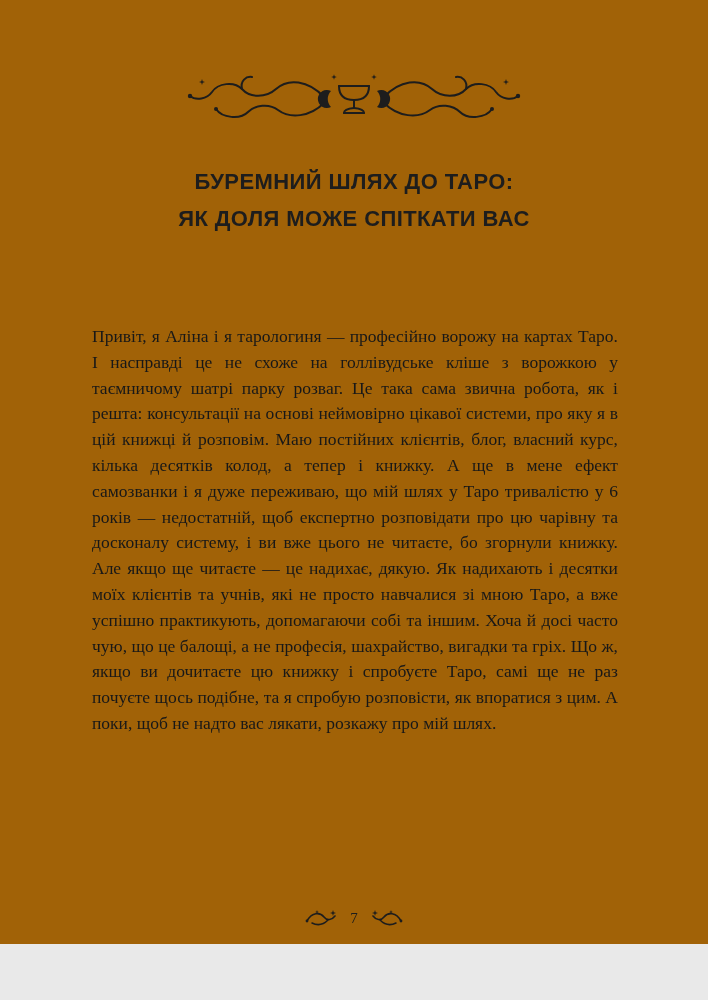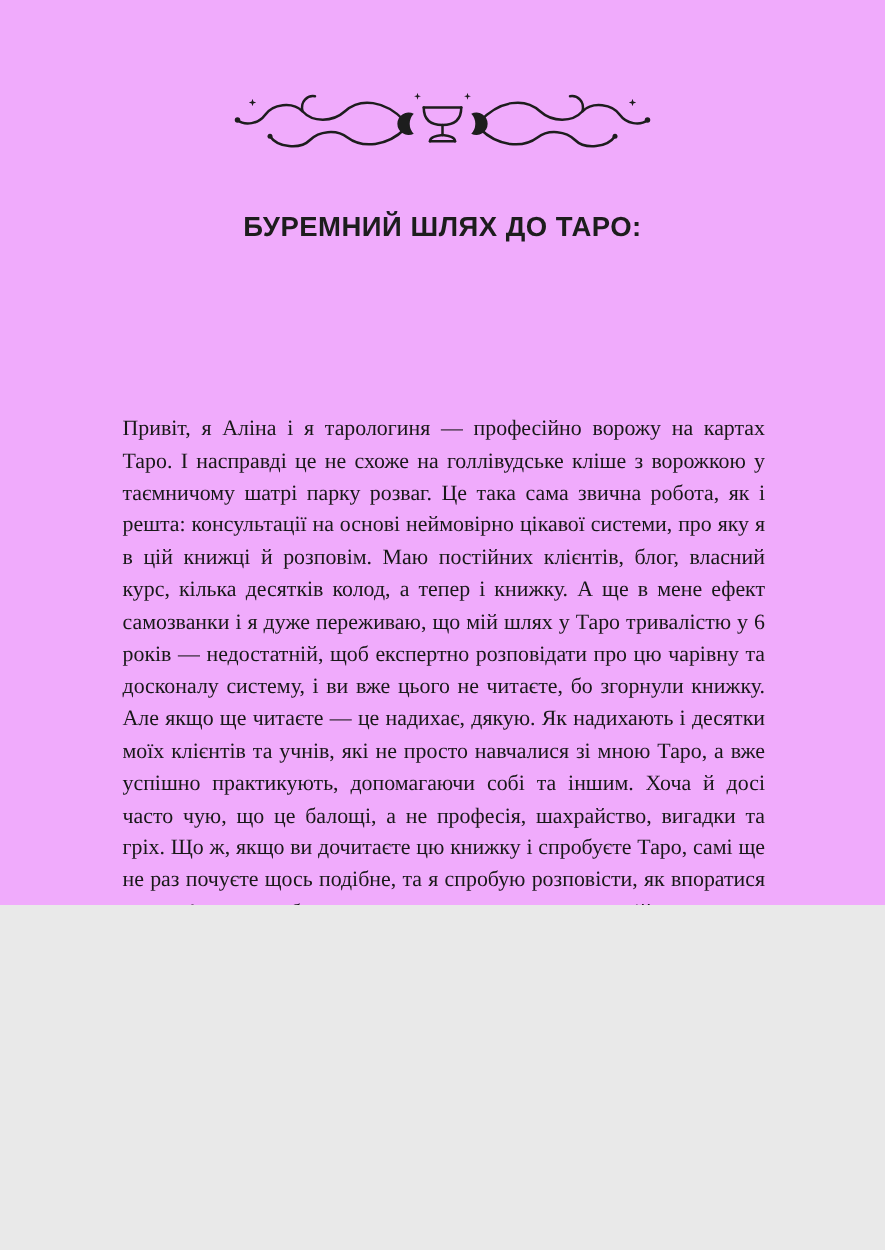--- a/index.html
+++ b/index.html
@@ -1,20 +1,20 @@
 <!DOCTYPE html>
 <html><head>
 <meta charset="utf-8">
 <style>
   html,body { margin:0; padding:0; background:#e9e9e9; }
   .page {
     position:relative;
-    width:708px; height:724px;
+    width:708px; height:944px;
     margin:0 auto;
-    background:#f0abfc;
+    background:#a16207;
     font-family:"Liberation Serif", serif;
     color:#1c1c1c;
     box-sizing:border-box;
     overflow:hidden;
   }
   .ornament-top {
     position:absolute; top:70px; left:0; width:100%;
     display:flex; justify-content:center;
   }
   .chapter-title {
@@ -26,21 +26,21 @@
     letter-spacing:0.4px;
     color:#1d1d1d;
   }
   .title-line { display:block; }
   .body-text {
     position:absolute; top:320px; left:88px; width:534px;
     font-size:17.5px; line-height:25.8px;
     text-align:justify;
     color:#181818;
   }
-  .para { margin:10px; }
+  .para { margin:4px; }
   .para.indent { text-indent:30px; }
   .page-footer {
     position:absolute; top:908px; left:0; width:100%;
     display:flex; justify-content:center; align-items:center;
     gap:11px;
   }
   .pagenum {
     font-size:15px; color:#1c1c1c;
     min-width:10px; text-align:center;
   }
@@ -93,20 +93,21 @@
         <path d="M170 30 v8"></path>
         <path d="M170 38 q-10 1 -10 5"></path>
         <path d="M170 38 q10 1 10 5"></path>
         <path d="M160 43 h20"></path>
       </g>
     </svg>
   </div>
 
   <h1 class="chapter-title">
     <span class="title-line">БУРЕМНИЙ ШЛЯХ ДО ТАРО:</span>
+    <span class="title-line">ЯК ДОЛЯ МОЖЕ СПІТКАТИ ВАС</span>
   </h1>
 
   <div class="body-text">
     <p class="para">Привіт, я Аліна і я тарологиня — професійно ворожу на картах Таро. І насправді це не схоже на голлівудське кліше з ворожкою у таємничому шатрі парку розваг. Це така сама звична робота, як і решта: консультації на основі неймовірно цікавої системи, про яку я в цій книжці й розповім. Маю постійних клієнтів, блог, власний курс, кілька десятків колод, а тепер і книжку. А ще в мене ефект самозванки і я дуже переживаю, що мій шлях у Таро тривалістю у 6 років — недостатній, щоб експертно розповідати про цю чарівну та досконалу систему, і ви вже цього не читаєте, бо згорнули книжку. Але якщо ще читаєте — це надихає, дякую. Як надихають і десятки моїх клієнтів та учнів, які не просто навчалися зі мною Таро, а вже успішно практикують, допомагаючи собі та іншим. Хоча й досі часто чую, що це балощі, а не професія, шахрайство, вигадки та гріх. Що ж, якщо ви дочитаєте цю книжку і спробуєте Таро, самі ще не раз почуєте щось подібне, та я спробую розповісти, як впоратися з цим. А поки, щоб не надто вас лякати, розкажу про мій шлях.</p>
   </div>
 
   <div class="page-footer">
     <svg width="34" height="20" viewBox="0 0 34 20">
       <g stroke="#1d1d1d" stroke-width="1.6" fill="none" stroke-linecap="round">
         <path d="M3 13 C8 4 16 4 20 9 C23 13 28 12 31 8"></path>

